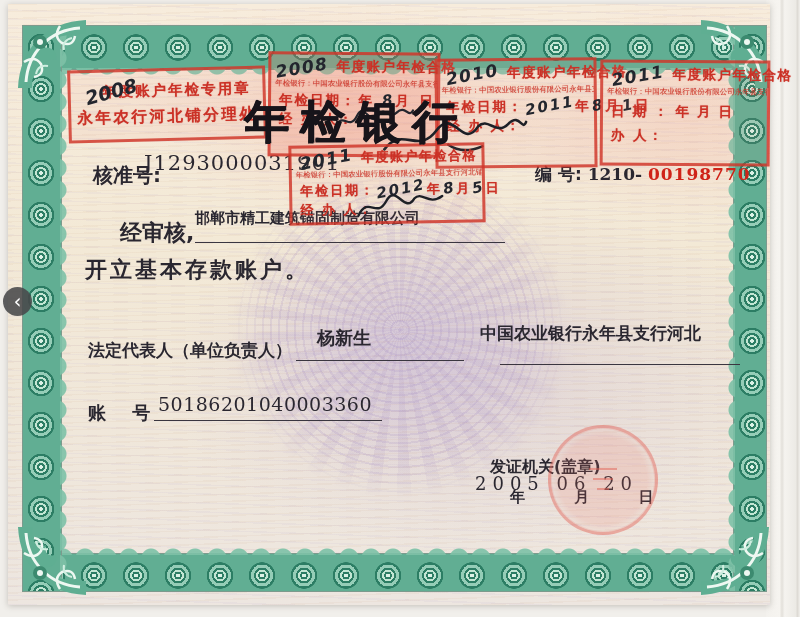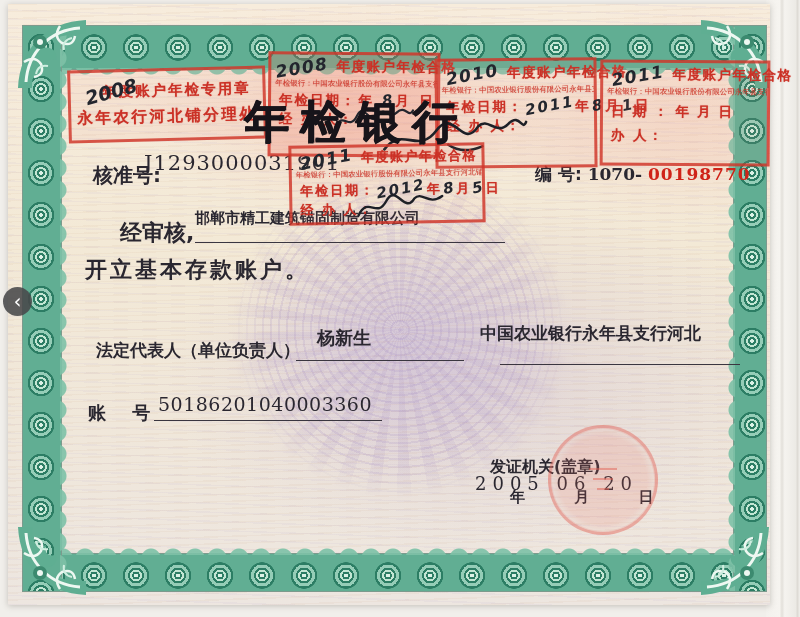--- a/index.html
+++ b/index.html
@@ -66,21 +66,21 @@
   .approval-row{left:85px;top:158px;font-size:20px;}
   .approval-val{left:136px;top:147px;font-size:21px;letter-spacing:1px;}
   .serial-row{left:527px;top:159px;font-size:17px;font-weight:700;}
   .serial-red{color:#cf2318;font-weight:700;letter-spacing:1px;}
 
   .reviewed{left:112px;top:214px;font-size:22px;font-weight:700;}
   .company{left:187px;top:205px;font-size:15px;font-weight:700;z-index:3;}
   .cond1{left:502px;top:214px;font-size:22px;font-weight:700;letter-spacing:2px;}
   .cond2{left:77px;top:251px;font-size:22px;font-weight:700;letter-spacing:3px;}
 
-  .rep-lbl{left:80px;top:335px;font-size:17px;font-weight:700;margin-left:8px;}
+  .rep-lbl{left:80px;top:335px;font-size:17px;font-weight:700;}
   .rep-name{left:294px;top:322px;font-size:18px;font-weight:700;margin-left:15px;}
   .bank1{left:472px;top:318px;font-size:17px;font-weight:700;}
   .bank2{left:412px;top:338px;font-size:17px;font-weight:700;}
   .acct-lbl{left:80px;top:397px;font-size:18px;font-weight:700;letter-spacing:10px;}
   .acct-val{left:150px;top:389px;font-size:19px;letter-spacing:.5px;}
 
   .issuer{left:482px;top:453px;font-size:16px;font-weight:700;}
   .issue-date{left:467px;top:469px;font-size:18px;letter-spacing:6px;}
   .issue-units{left:502px;top:484px;font-size:15px;font-weight:700;letter-spacing:22px;}
 
@@ -174,21 +174,21 @@
       </svg>
 
     
     <div class="ink title">年检银行</div>
 
     <div class="ink approval-row lbl">核准号:</div>
     <div class="ink approval-val serif">J1293000031901</div>
 
     <div class="ink serial-row">
       <span>编 号:</span>
-      <span class="serif">1070-</span>
+      <span class="serif">1210-</span>
       <span class="serial-red serif">00198770</span>
     </div>
 
     <div class="ink reviewed">经审核,</div>
     <div class="ink company">邯郸市精工建筑锚固制造有限公司</div>
     <div class="uline" style="left:187px;top:206px;width:310px;height:32px;"></div>
     <div class="ink cond2">开立基本存款账户。</div>
 
     <div class="ink rep-lbl">法定代表人（单位负责人）</div>
     <div class="ink rep-name">杨新生</div>

